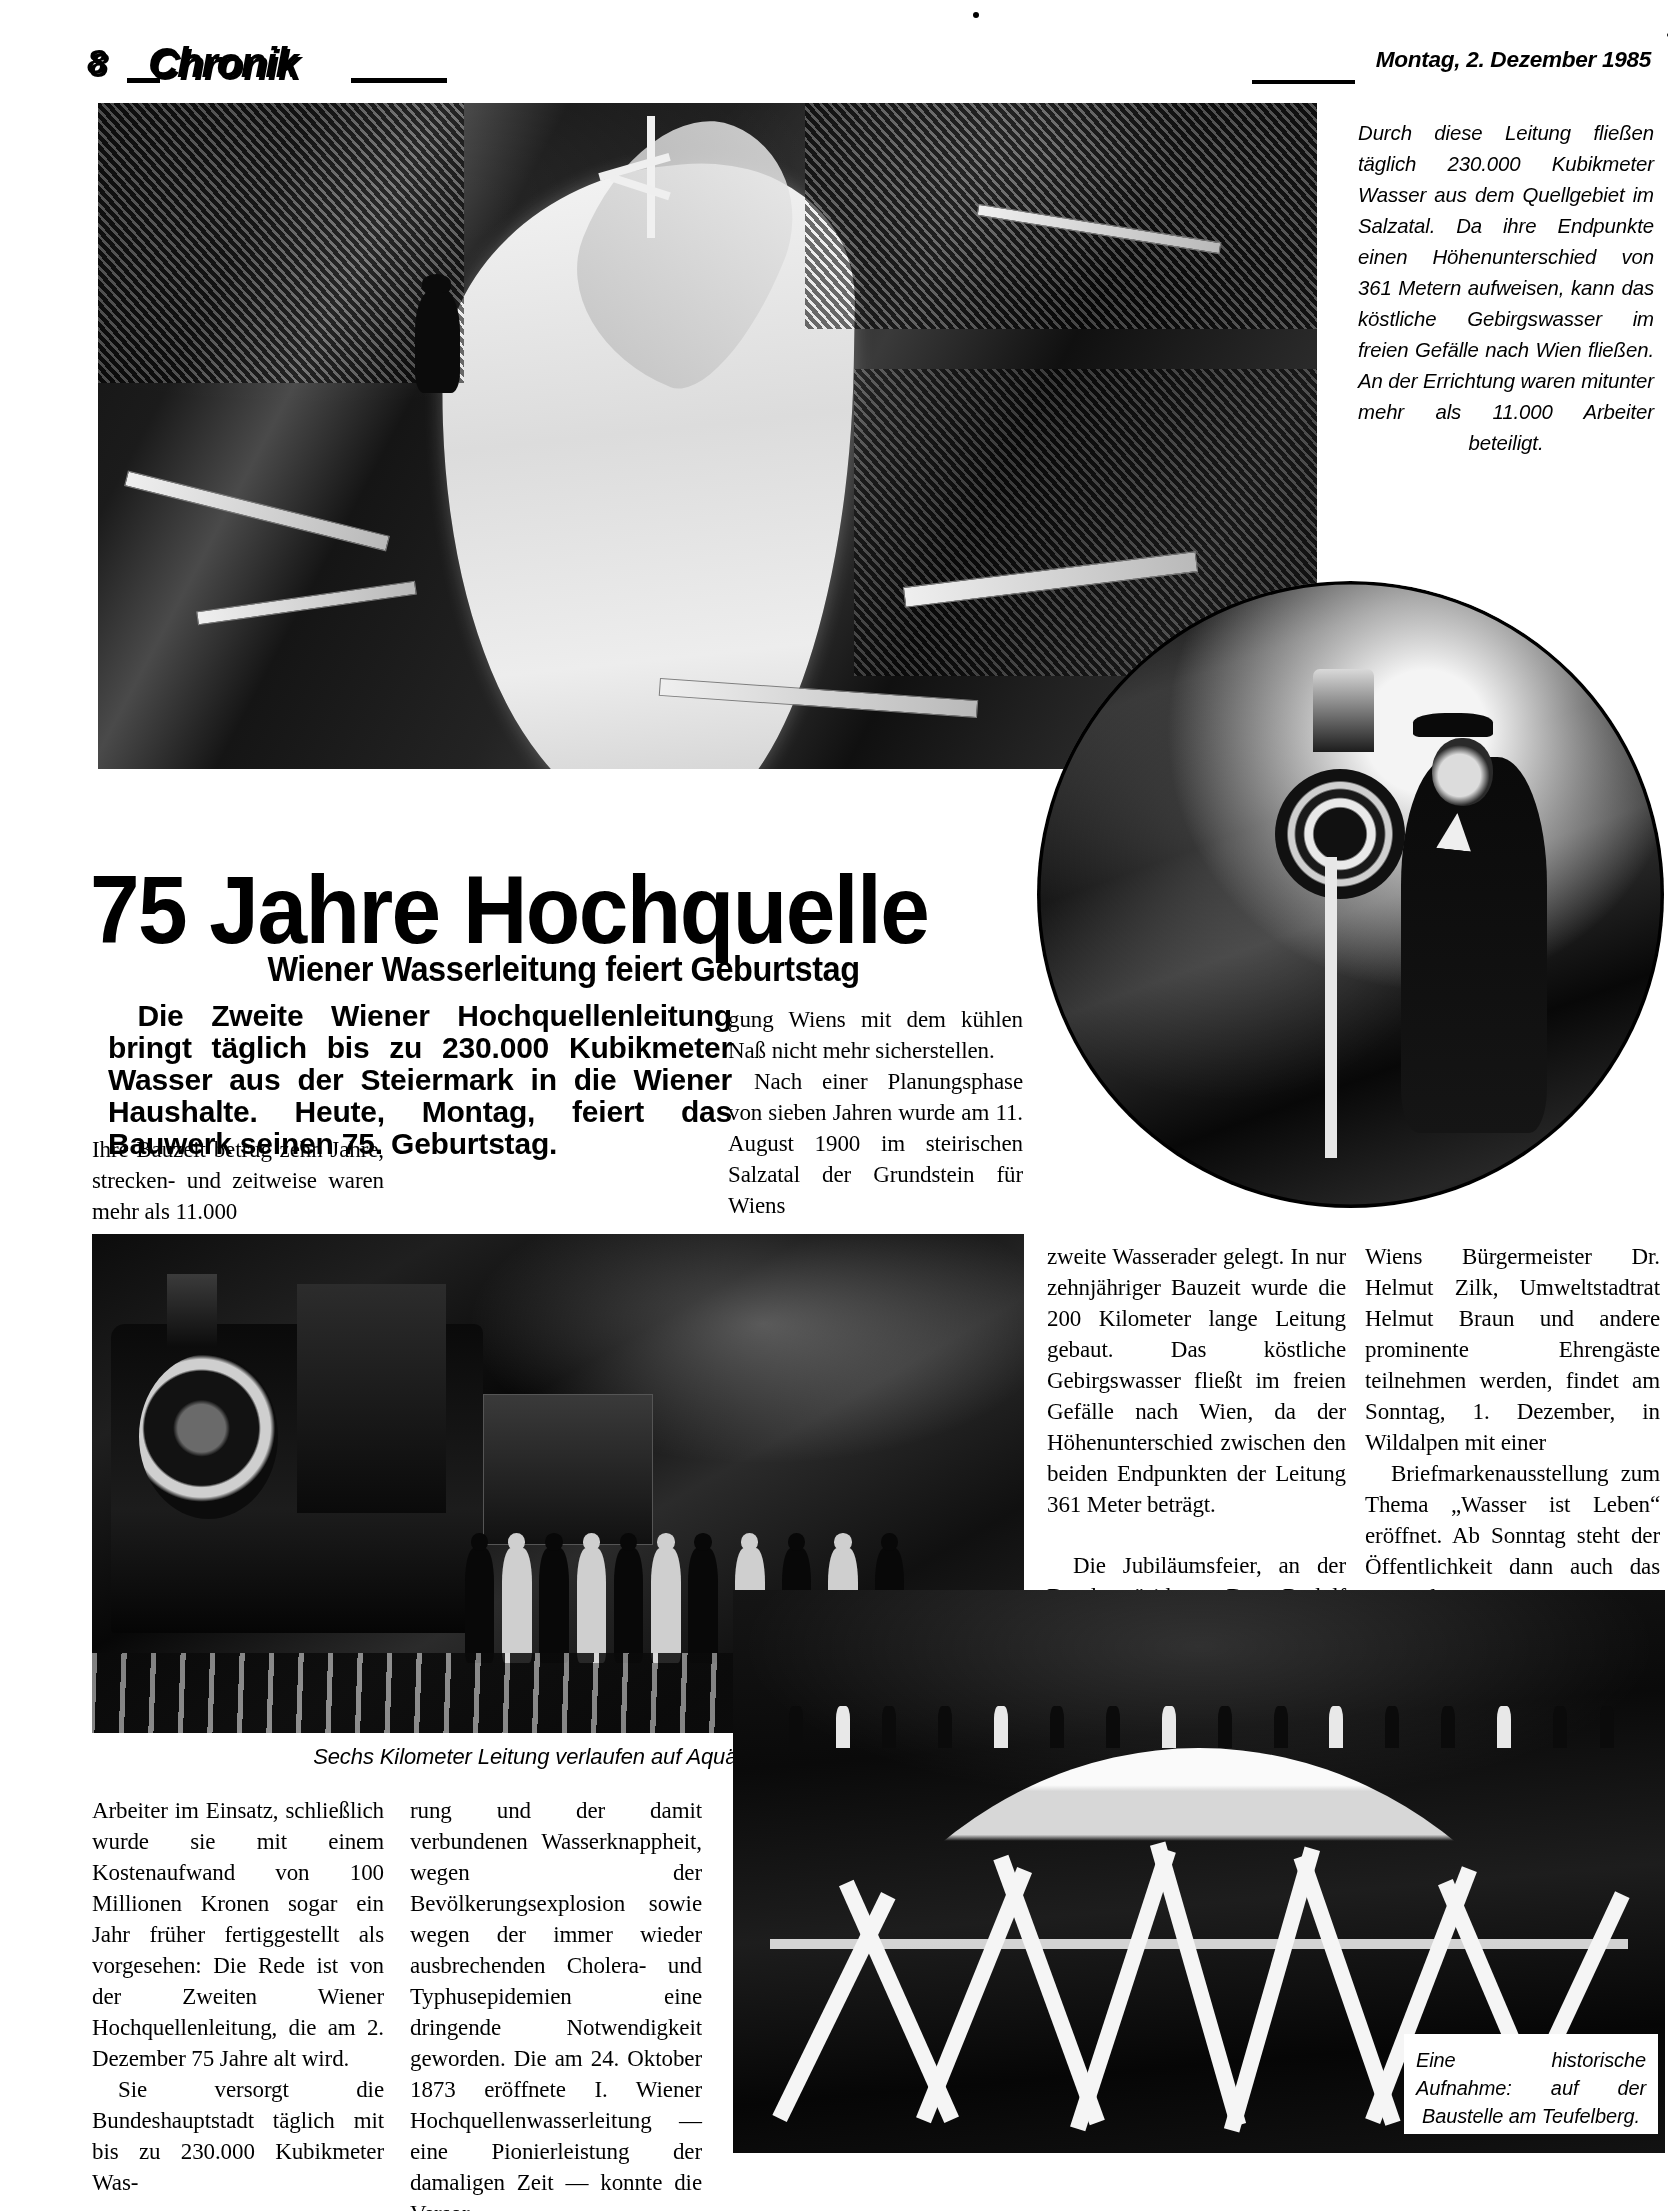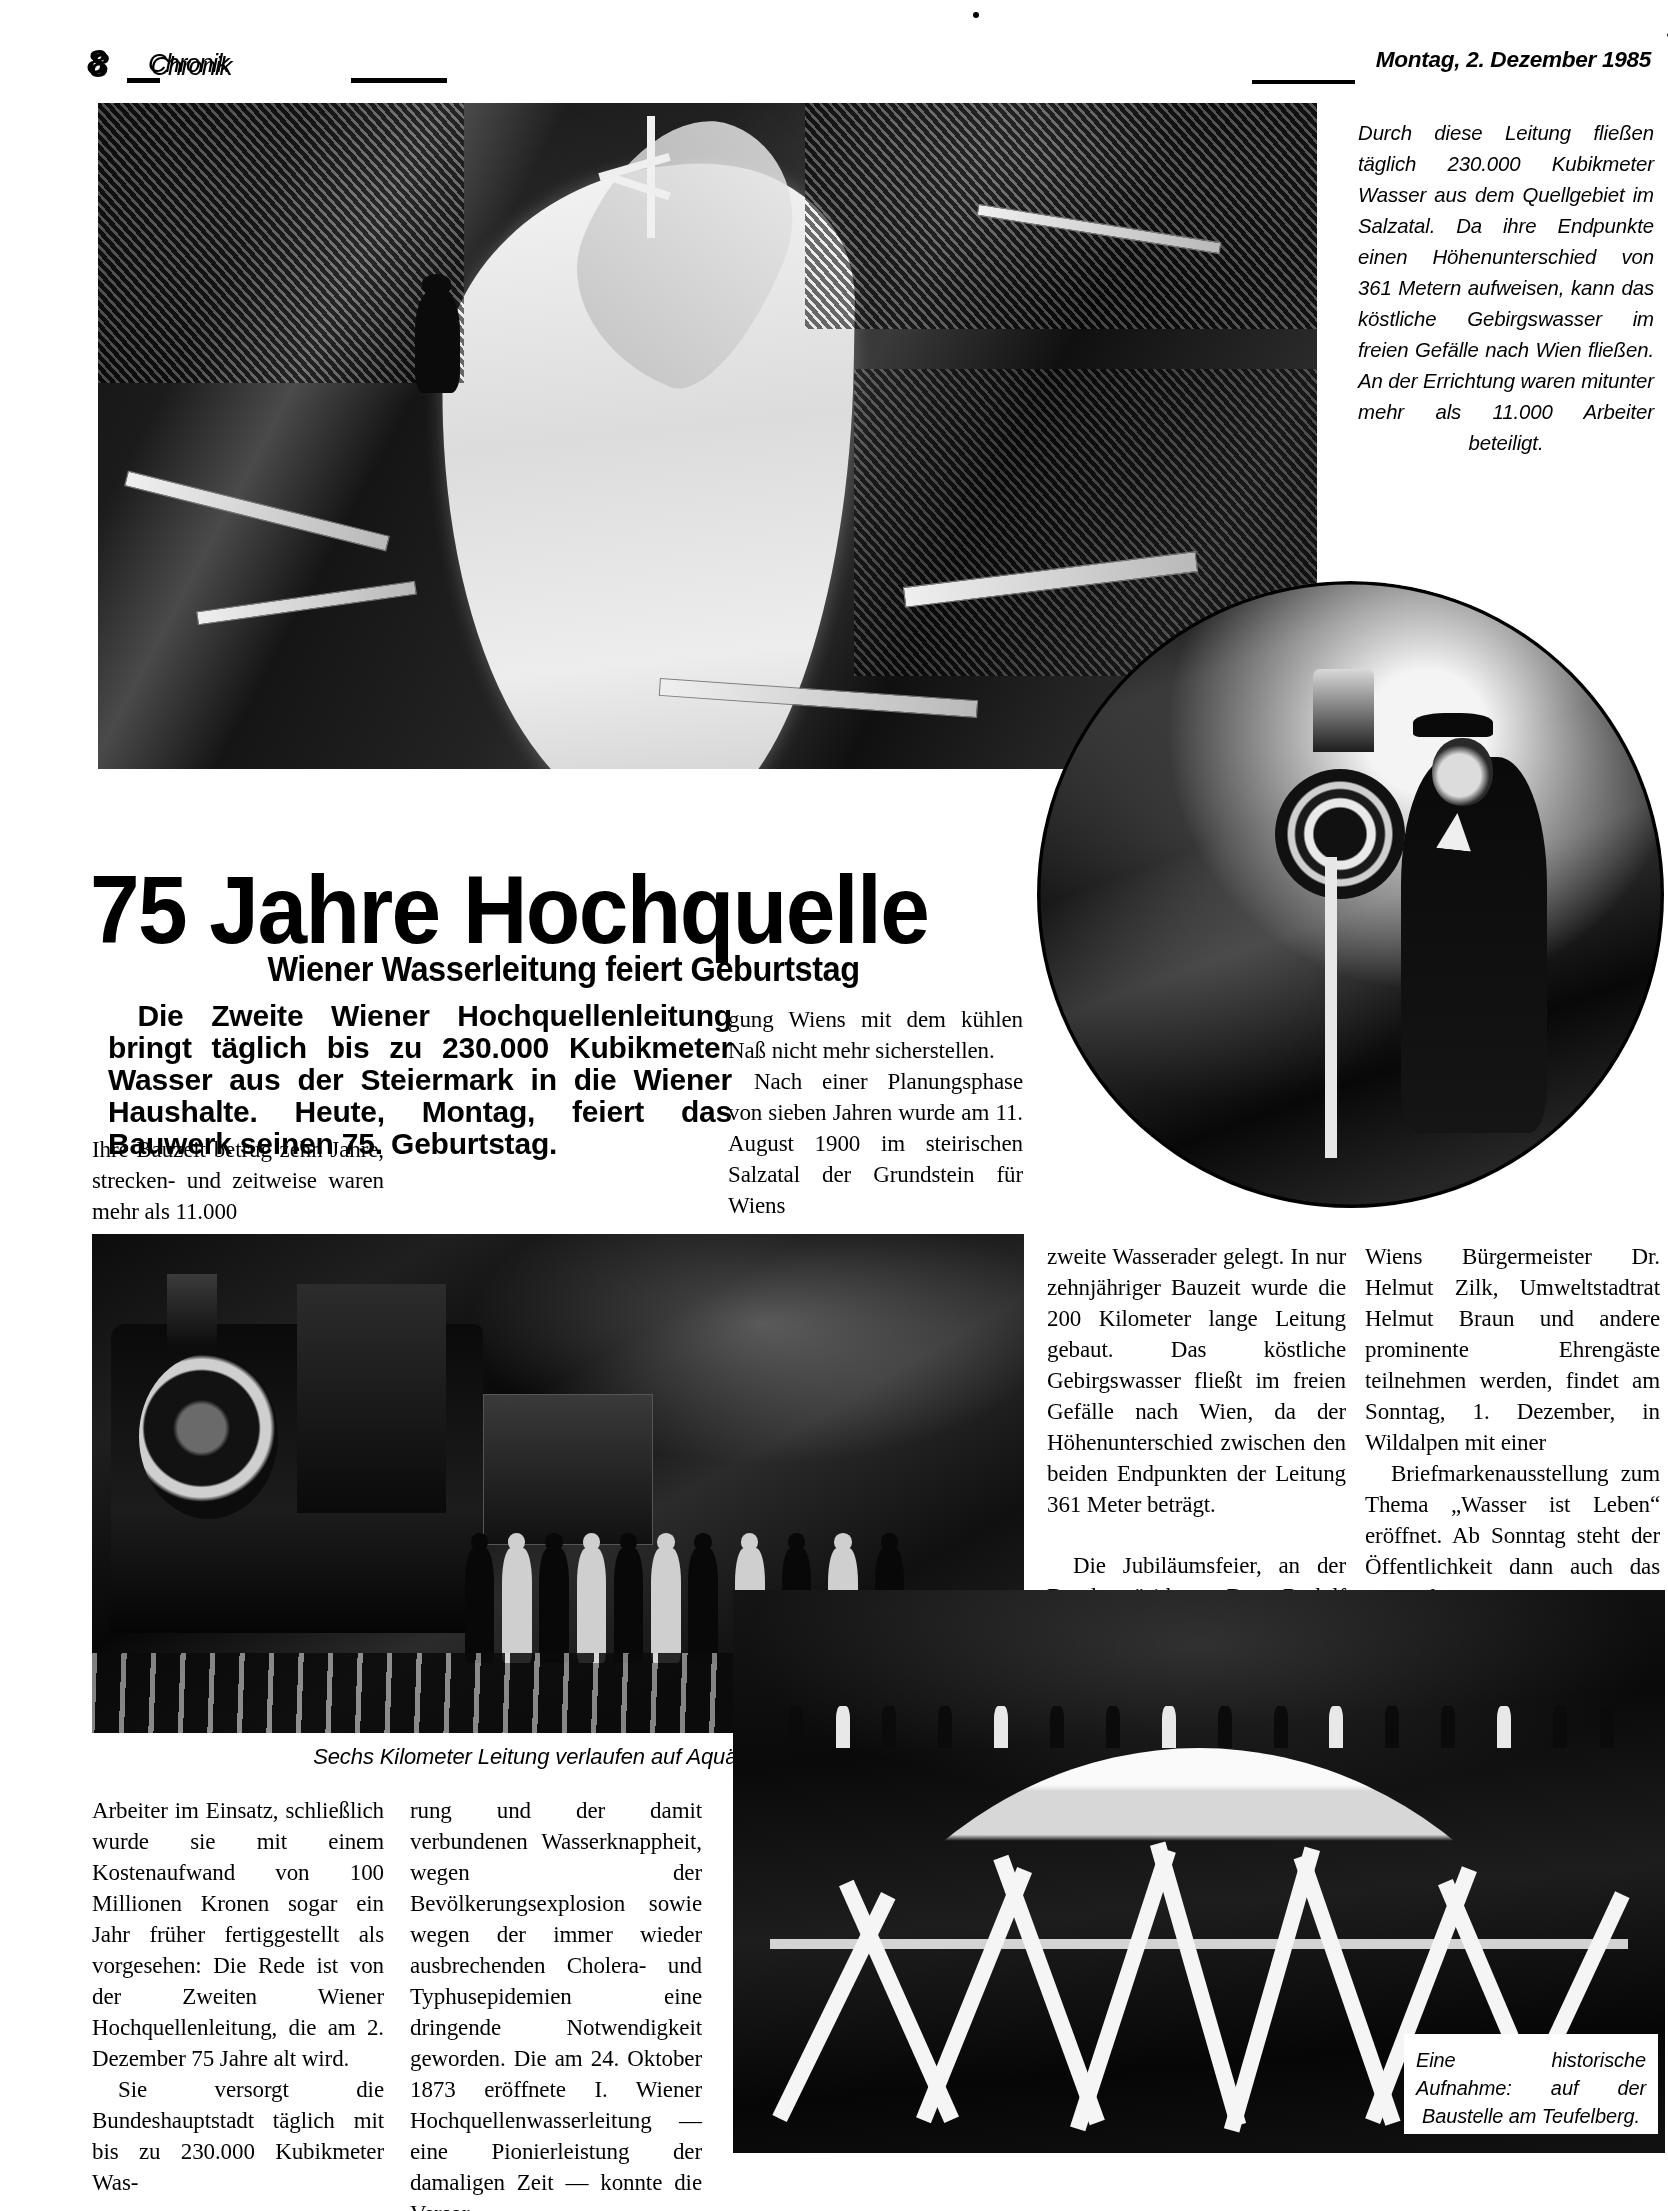--- a/index.html
+++ b/index.html
@@ -40,22 +40,22 @@
     letter-spacing: -0.9px;
     line-height: 38px;
     text-shadow: 2.6px 2.6px 0 #000;
     color: #000;
   }
   .mast-section {
     position: absolute;
     left: 61px; top: -3.5px;
     font-family: "Liberation Sans", sans-serif;
     font-style: italic;
-    font-weight: normal;
-    font-size: 26px;
+    font-weight: bold;
+    font-size: 42px;
     letter-spacing: -1.3px;
     line-height: 42px;
     text-shadow: 2.6px 2.6px 0 #000;
   }
   .mast-rule-left {
     position: absolute;
     left: 40px;
     top: 33px;
     width: 33px;
     height: 5.2px;

